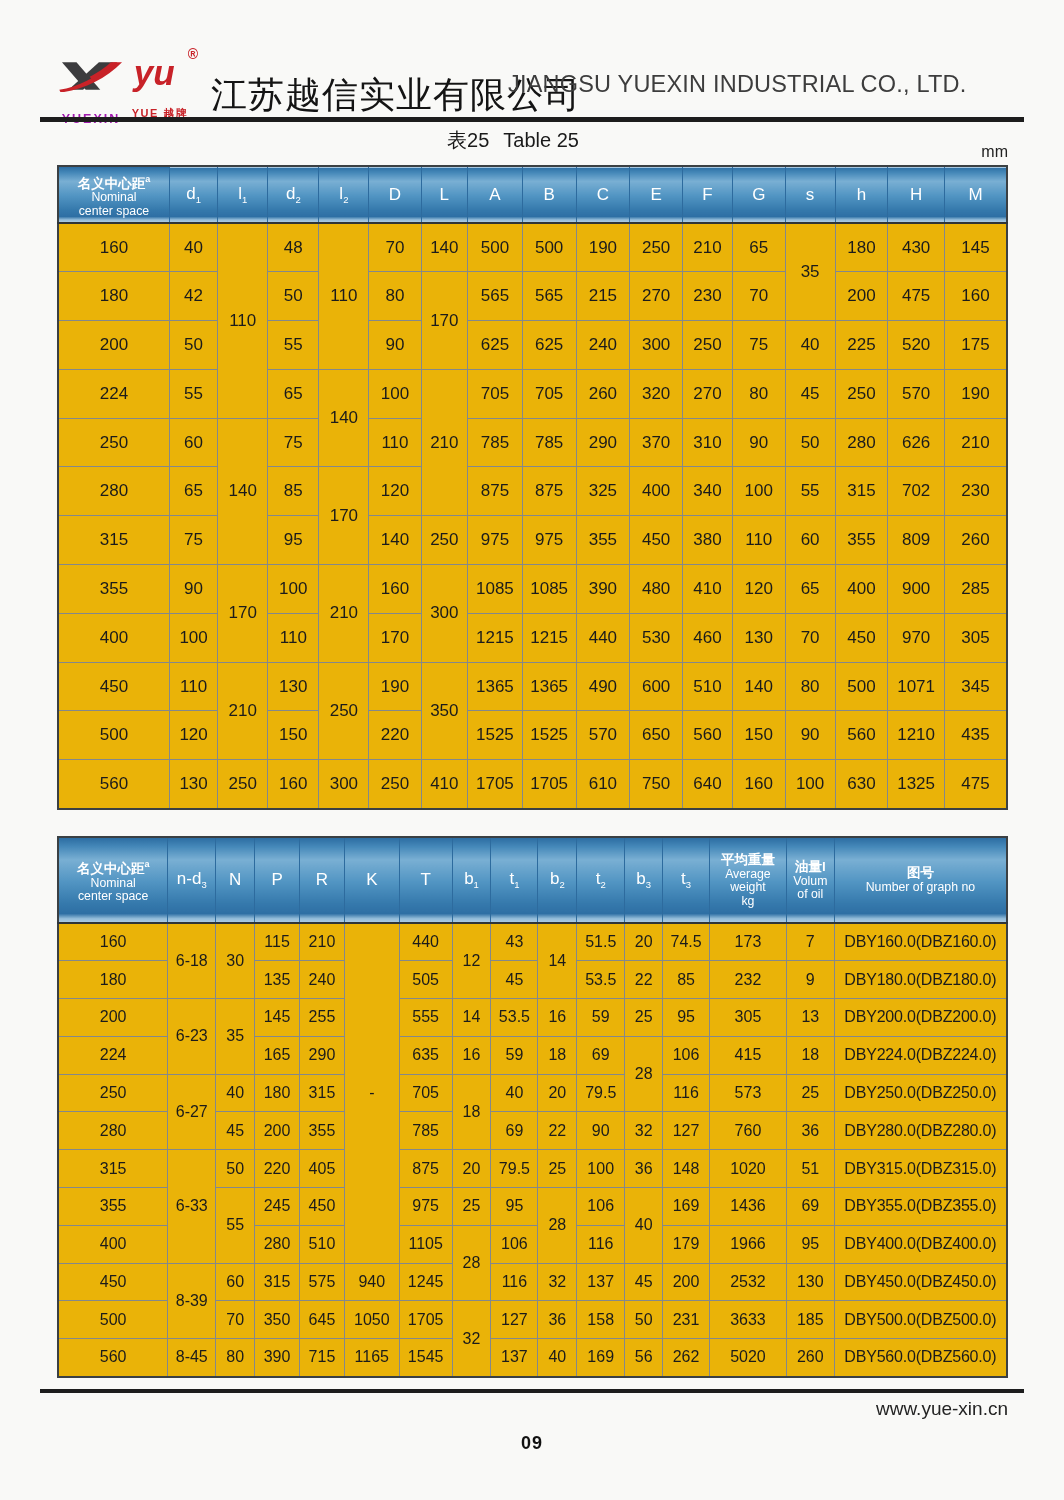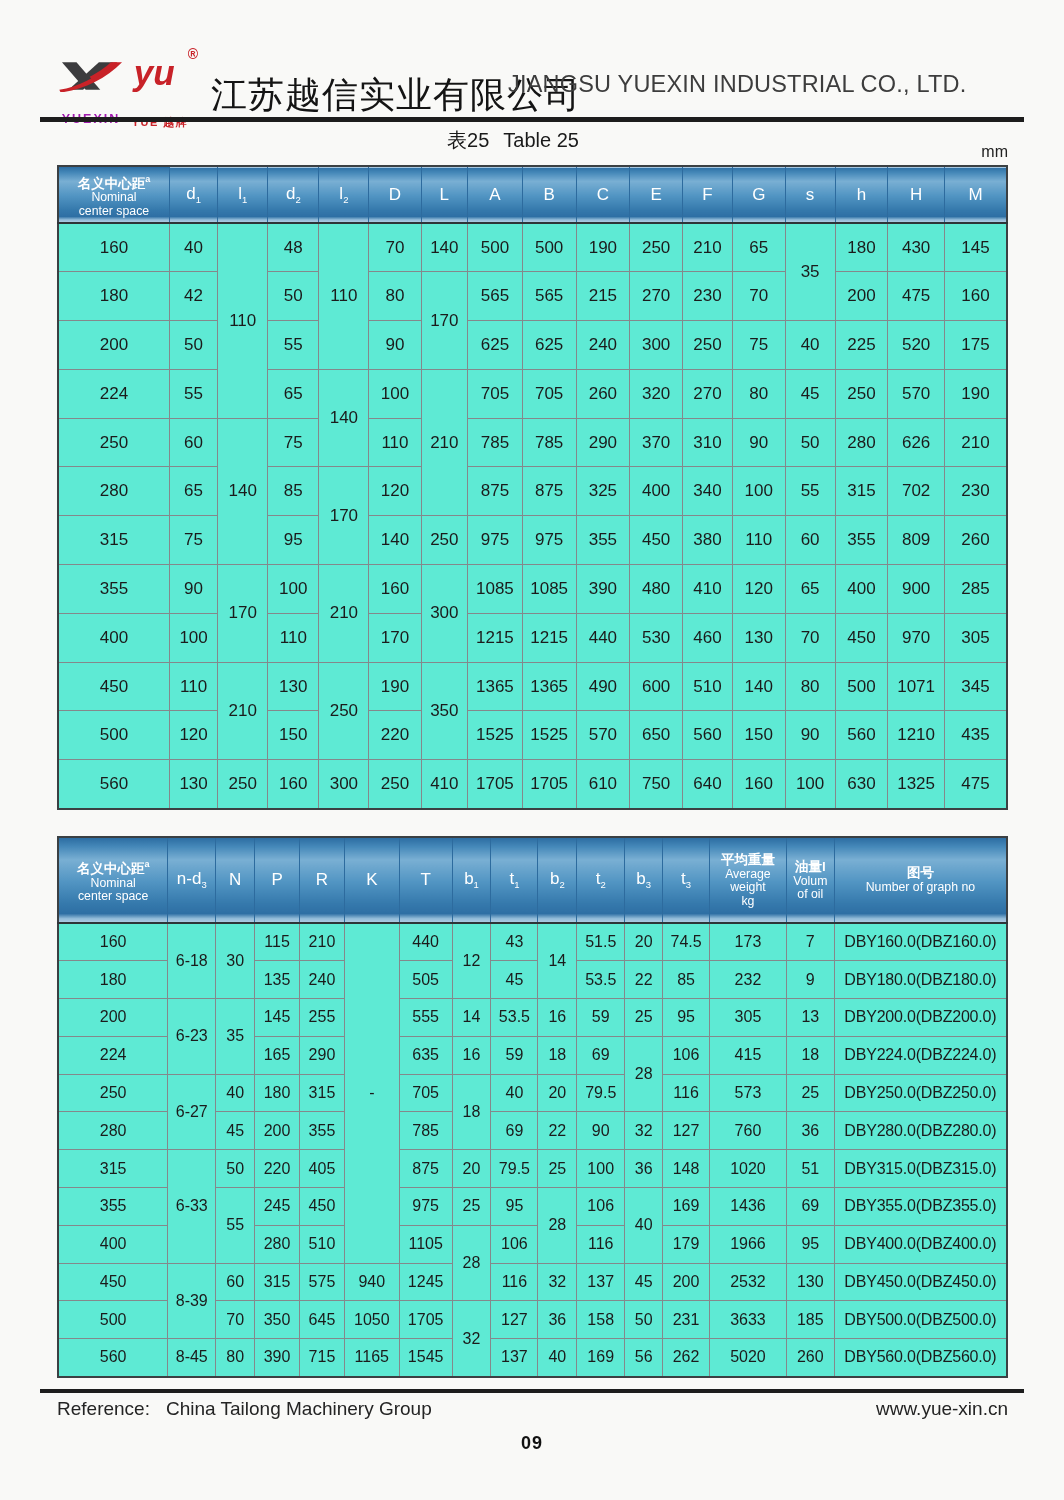--- a/index.html
+++ b/index.html
@@ -5,37 +5,37 @@
   *{margin:0;padding:0;box-sizing:border-box}
   html,body{background:#e9e9e7}
   .sheet{position:relative;width:1064px;height:1500px;background:#f9f9f7;
          font-family:"Liberation Sans",sans-serif;color:#1b1b1b;overflow:hidden;margin:0 auto}
 
   
   .logo1{position:absolute;left:56px;top:60px;width:70px;text-align:center}
   .logo1 .lbl{font-size:12.5px;font-weight:bold;letter-spacing:2px;color:#a21caf;margin-top:16px;white-space:nowrap}
   .logo2{position:absolute;left:128px;top:56px;width:64px;text-align:center}
   .logo2 .reg{position:absolute;top:-10px;right:-6px;font-size:14px;font-weight:bold;color:#c82228}
-  .logo2 .lbl2{font-size:11px;font-weight:bold;letter-spacing:1.5px;color:#c82228;margin-top:19px;white-space:nowrap}
+  .logo2 .lbl2{font-size:11px;font-weight:bold;letter-spacing:1.5px;color:#c82228;margin-top:10px;white-space:nowrap}
   .company-cn{position:absolute;left:211px;top:71px;font-size:36px;font-weight:normal;letter-spacing:1px;color:#141414;white-space:nowrap}
   .company-en{position:absolute;left:508px;top:71px;font-size:23.5px;color:#3d3d3d;letter-spacing:.2px;white-space:nowrap}
   .rule{position:absolute;left:40px;width:984px;background:#1d1d1d}
   #rule-top{top:117px;height:5px}
   #rule-bottom{top:1389px;height:4px}
 
   
   .tbl-title{position:absolute;top:127px;left:0;width:100%;text-align:center;font-size:20px;color:#1a1a1a}
   .tbl-title .inner{display:inline-block;transform:translateX(-19px)}
   .tbl-title .t-en{margin-left:14px}
   .unit{position:absolute;top:143px;right:56px;font-size:16px;color:#222}
 
   
   #t1wrap{position:absolute;left:57px;top:165px;width:951px}
   #t2wrap{position:absolute;left:57px;top:836px;width:951px}
-  table{border-collapse:collapse;width:100%;table-layout:fixed;background:#5eead4;border:2px solid #3b4043}
+  table{border-collapse:collapse;width:100%;table-layout:fixed;background:#eab308;border:2px solid #3b4043}
   td,th{border:1px solid #84888b;text-align:center;vertical-align:middle;overflow:hidden}
   thead th{color:#fff;font-weight:normal;font-size:17px;
     background:linear-gradient(180deg,#2c6da2 0%,#4487b8 10%,#79afd3 26%,#5295c3 52%,#3579ac 78%,#2e6fa4 90%,#93bcd9 96%,#abcae2 100%);
     border:1px solid #2d6b9e;border-bottom:2px solid #2e3438}
   #table1 thead th{height:57px}
   #table2 thead th{height:86px}
   #table1 tbody td{height:48.8px;font-size:17px}
   #table2 tbody td{height:37.8px;font-size:16px}
   td.small{font-size:13.5px;letter-spacing:-.2px}
   th sub,td sub{font-size:9.5px}
@@ -589,18 +589,15 @@
             <td>262</td>
             <td>5020</td>
             <td>260</td>
             <td class="small">DBY560.0(DBZ560.0)</td>
           </tr>
         </tbody>
       </table>
   </div>
 
   <div id="rule-bottom" class="rule"></div>
-  <div class="ref">
-    <span class="lab">Reference:</span><span>China Tailong Machinery Group</span>
-  </div>
   <div class="site">www.yue-xin.cn</div>
   <div class="pageno">09</div>
 </div>
 
 </body></html>

